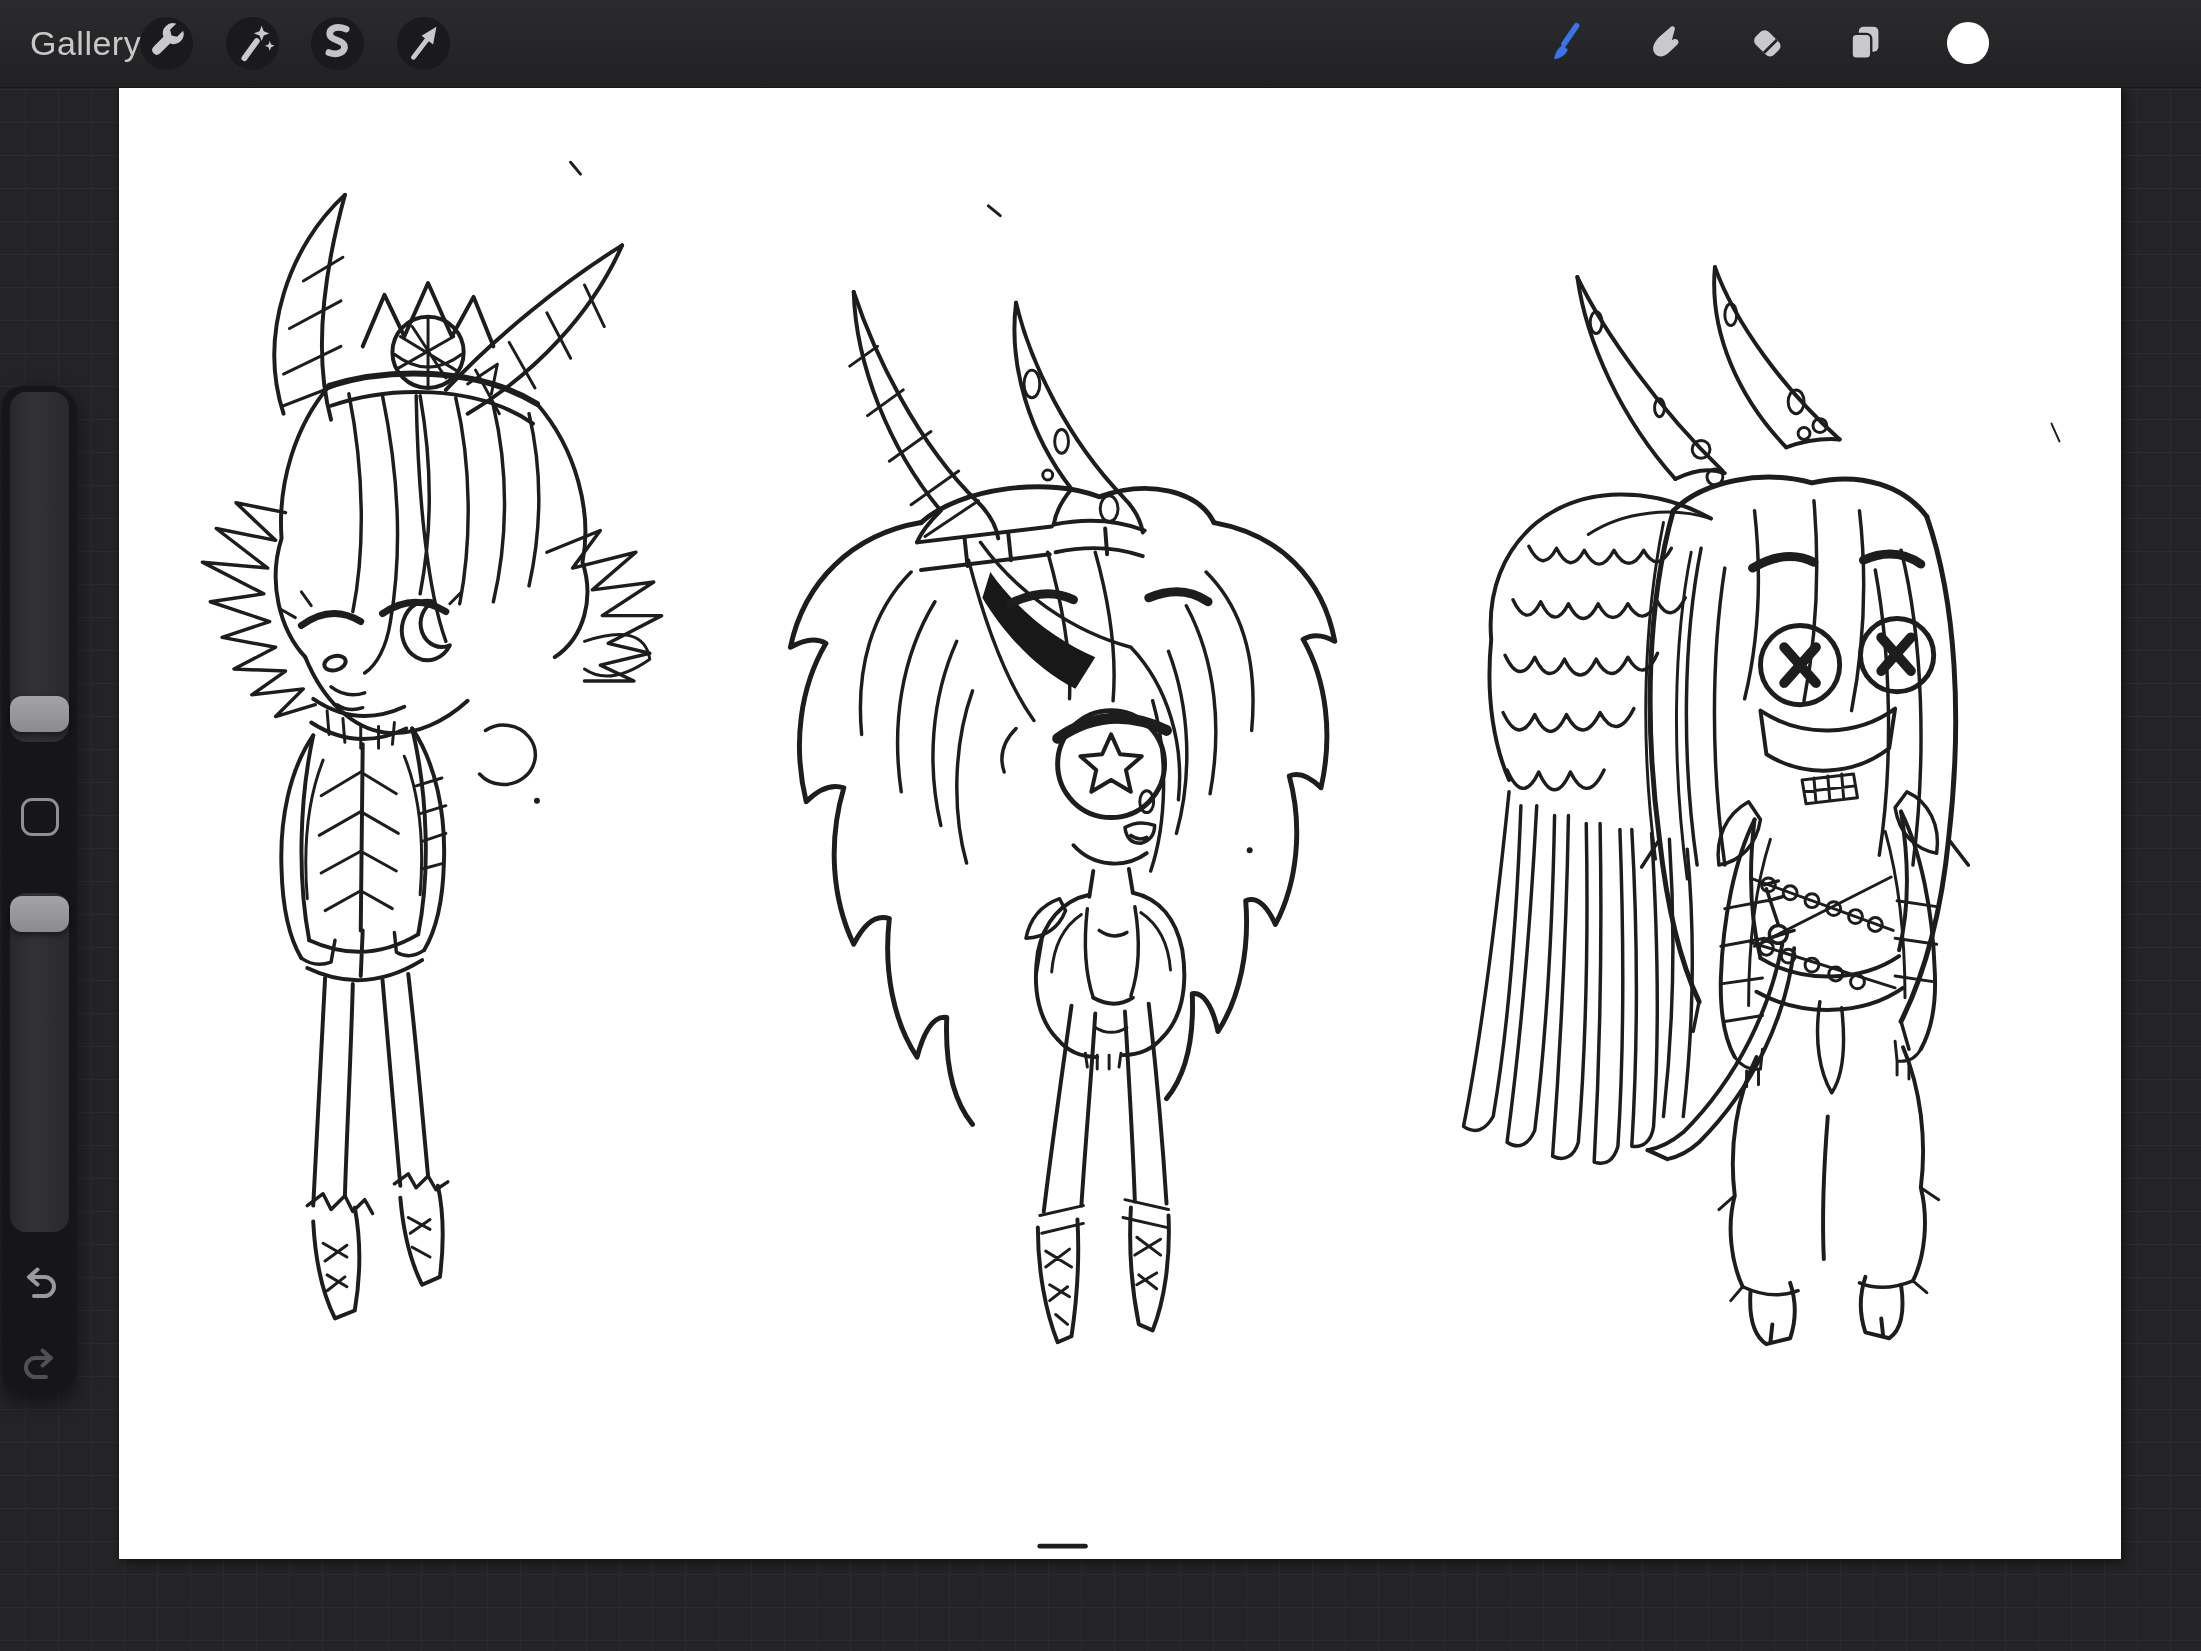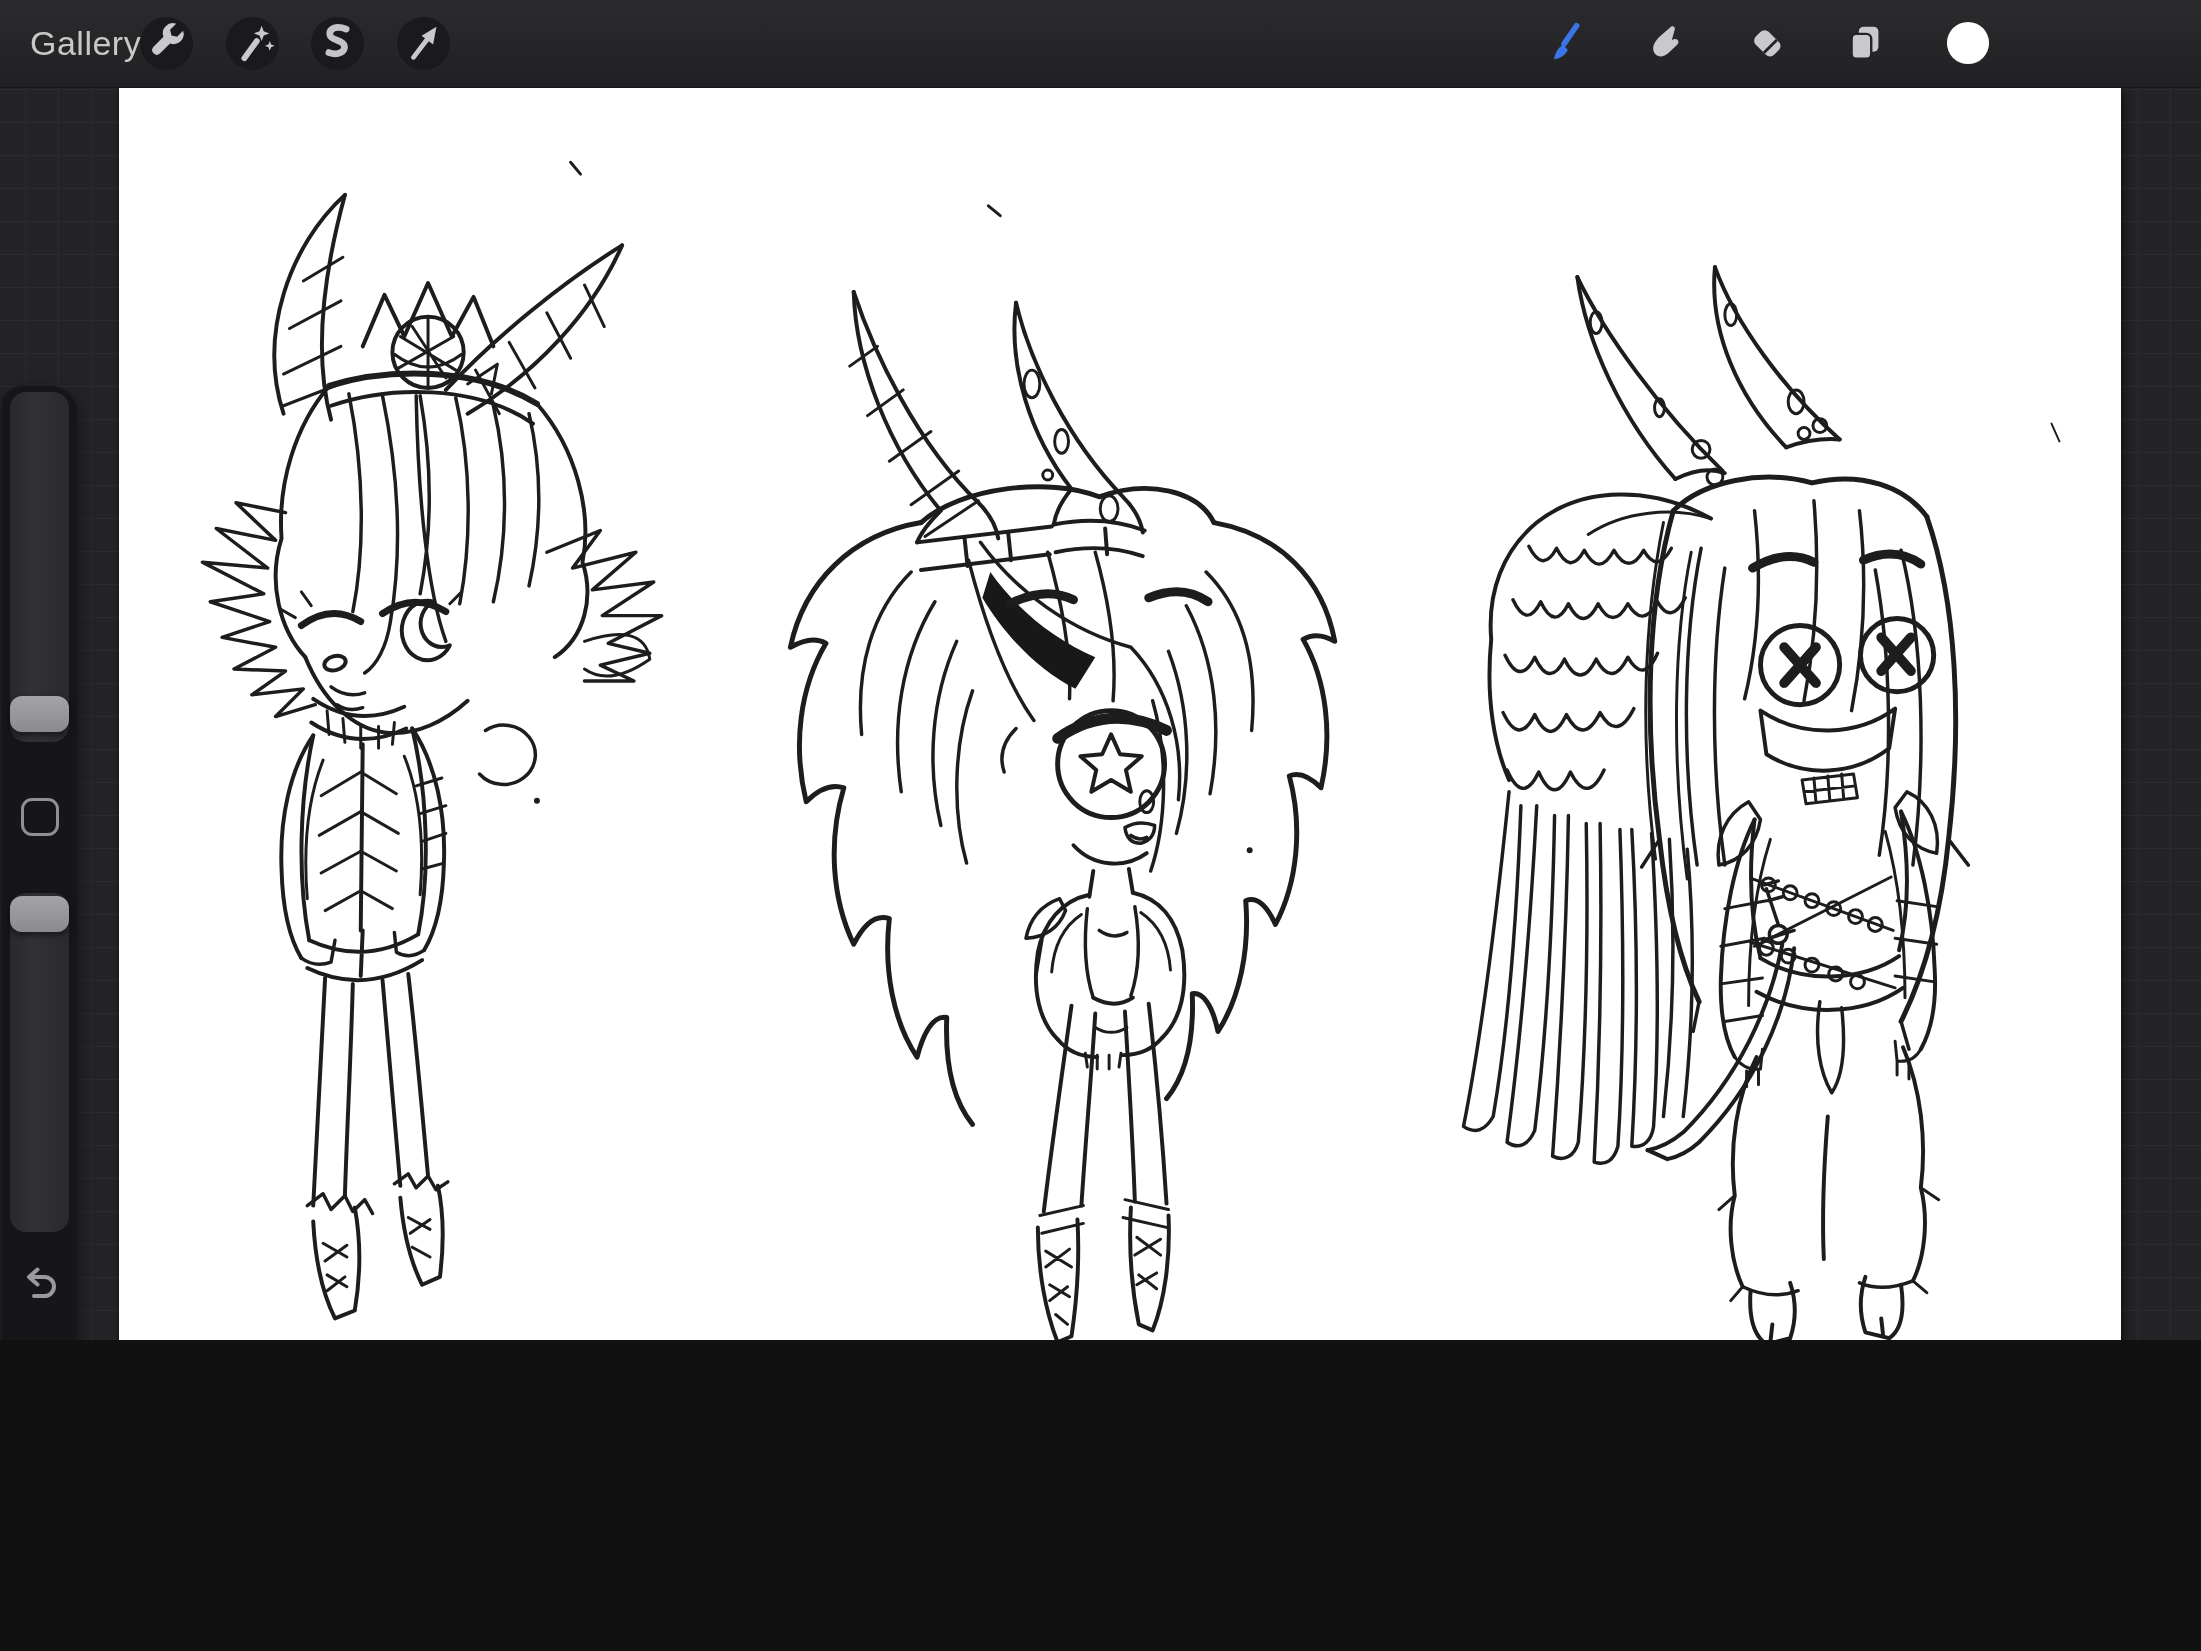--- a/index.html
+++ b/index.html
@@ -1,17 +1,17 @@
 <!DOCTYPE html>
 <html><head>
 <meta charset="utf-8">
 <style>
   html,body{margin:0;padding:0;background:#111;}
   #screen{
-    position:relative;width:2202px;height:1340px;overflow:hidden;
+    position:relative;width:2202px;height:1651px;overflow:hidden;
     font-family:"Liberation Sans",sans-serif;
     background-color:#242427;
     background-image:
       linear-gradient(#2c2c2f 1px,transparent 1px),
       linear-gradient(90deg,#2c2c2f 1px,transparent 1px);
     background-size:33px 33px;background-position:-8px -10px;
   }
   
   #topbar{
     position:absolute;left:0;top:0;width:2202px;height:87px;

